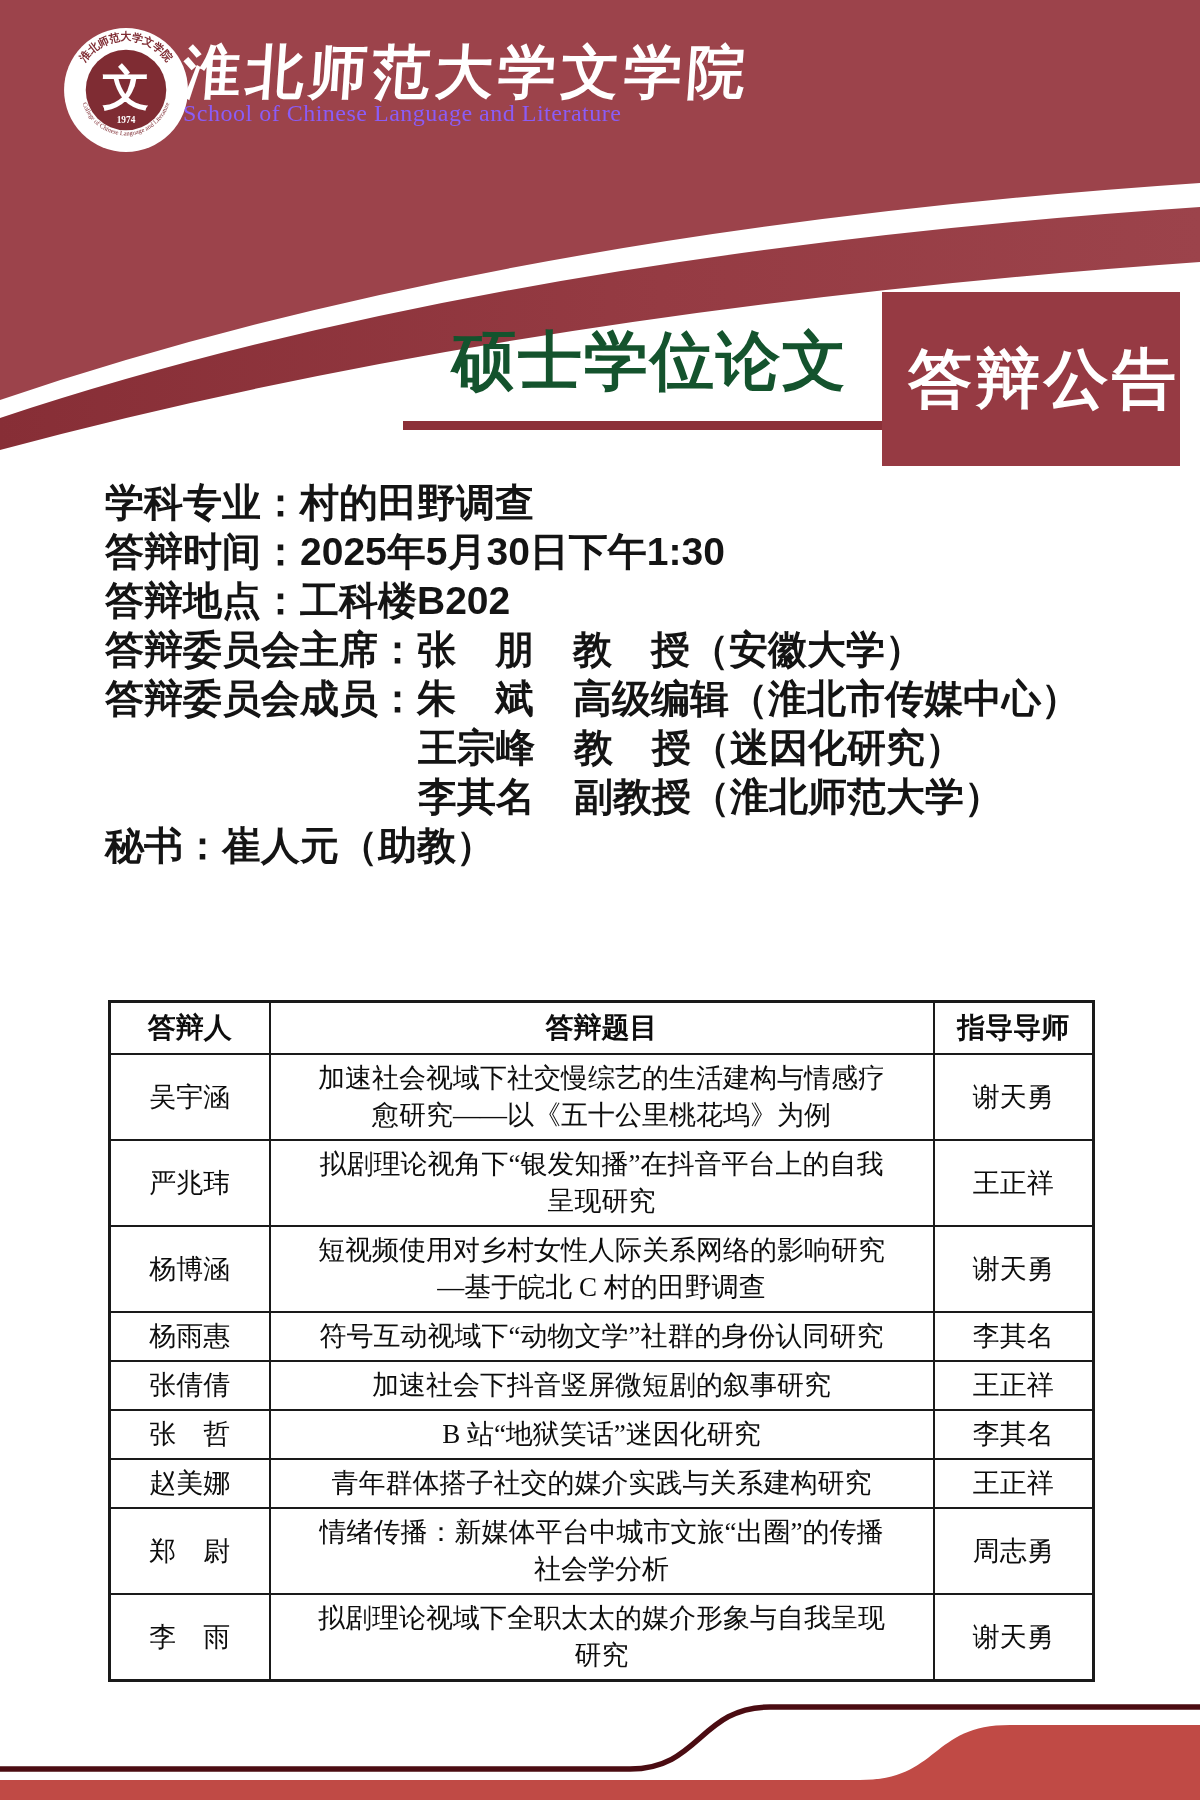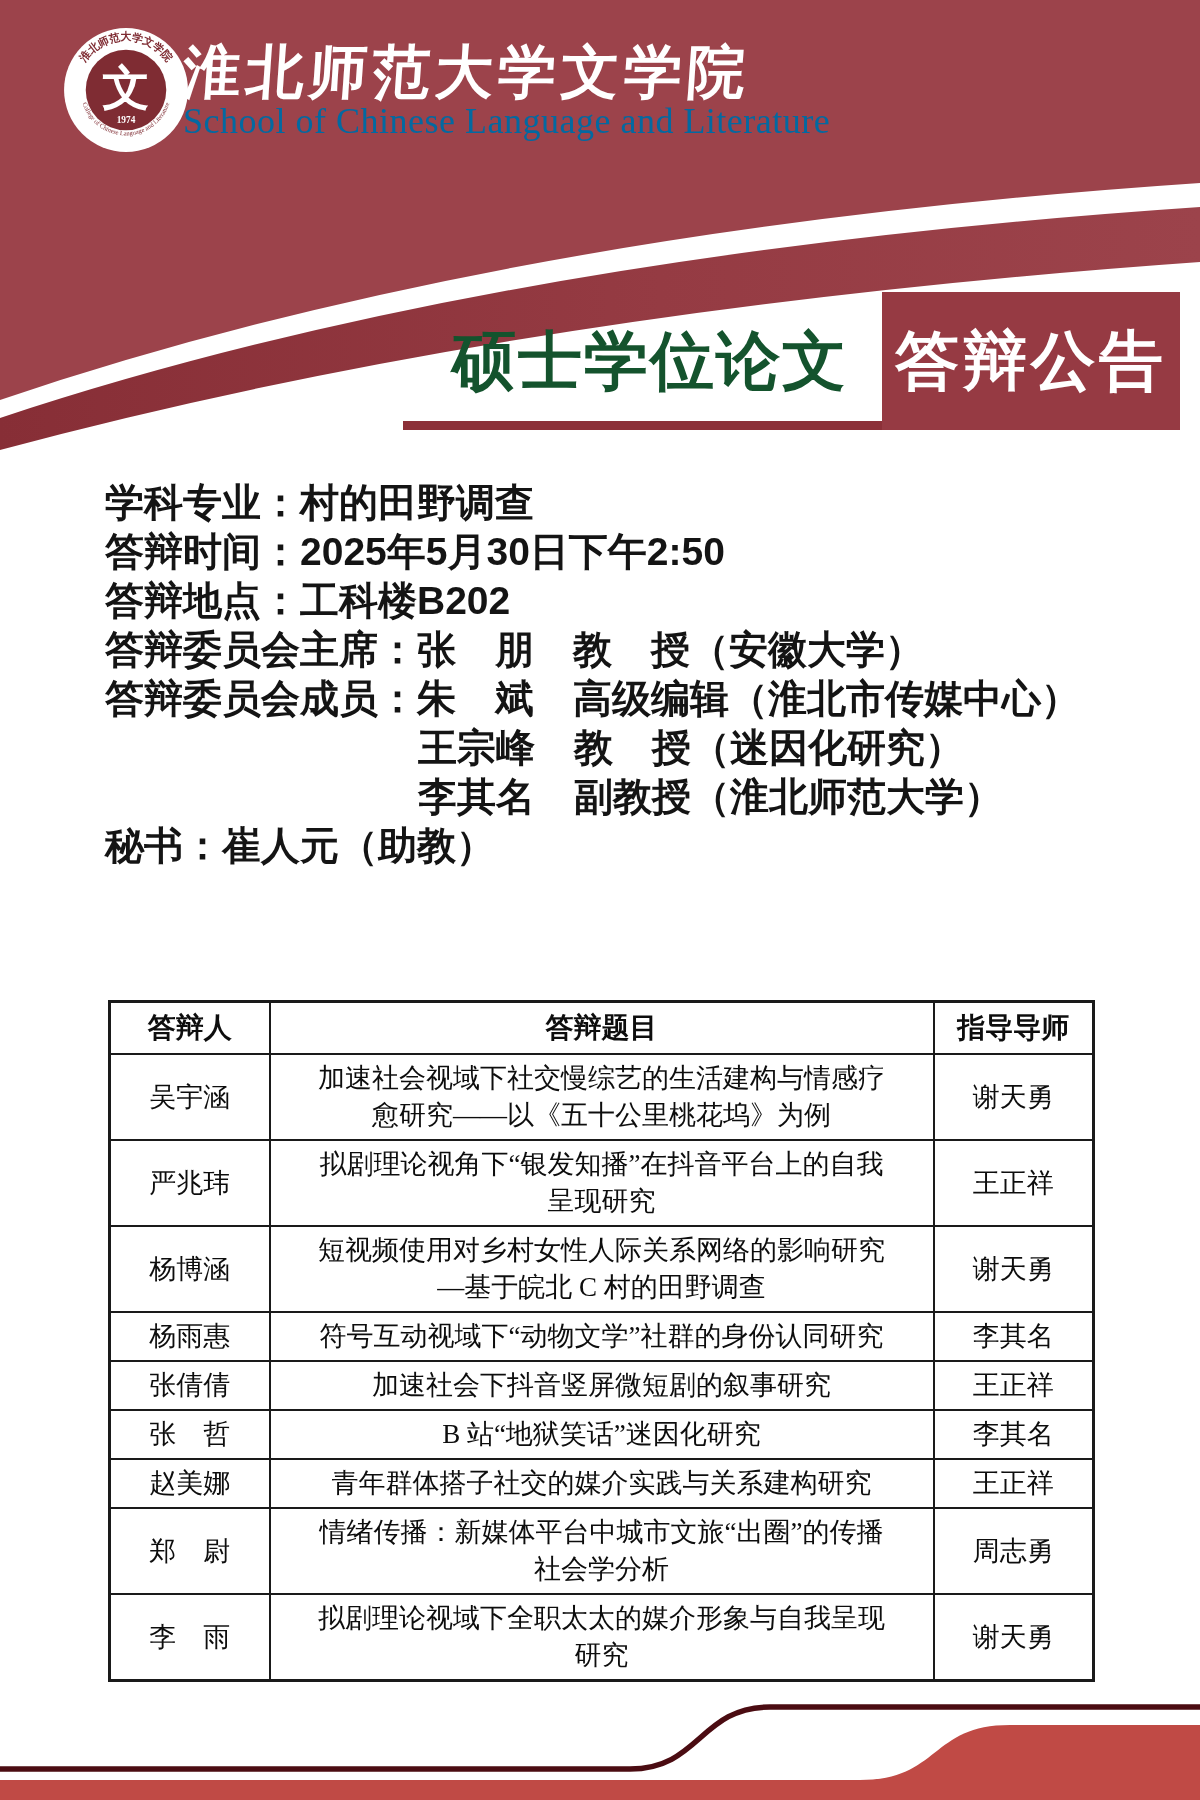--- a/index.html
+++ b/index.html
@@ -5,26 +5,26 @@
   html,body{margin:0;padding:0;}
   body{width:1200px;height:1800px;background:#ffffff;font-family:"Liberation Sans",sans-serif;}
   .page{position:relative;width:1200px;height:1800px;overflow:hidden;background:#fff;}
   .abs{position:absolute;}
   
   .hdr-svg{left:0;top:0;}
   .logo{left:62px;top:26px;width:128px;height:128px;}
   .school-cn{left:183px;top:34px;font-family:"Liberation Serif","DejaVu Serif",serif;font-weight:bold;
              font-size:58px;color:#ffffff;letter-spacing:5px;white-space:nowrap;transform:skewX(-4deg);}
   .school-en{left:183px;top:100px;font-family:"Liberation Serif","DejaVu Serif",serif;
-             font-size:36px;color:#0369a1;letter-spacing:.5px;white-space:nowrap;}
+             font-size:24px;color:#8b5cf6;letter-spacing:.5px;white-space:nowrap;}
   
   .title-gold{left:452px;top:292px;height:138px;line-height:138px;font-size:64px;font-weight:bold;
               color:#14532d;letter-spacing:2px;white-space:nowrap;}
-  .title-block{left:882px;top:292px;width:298px;height:138px;background:#963a43;color:#fff;
-               display:flex;align-items:center;justify-content:center;font-size:64px;font-weight:bold;letter-spacing:4px;}
+  .title-block{left:882px;top:292px;width:298px;height:174px;background:#963a43;color:#fff;
+               display:flex;align-items:center;justify-content:flex-end;font-size:64px;font-weight:bold;letter-spacing:4px;}
   .title-underline{left:403px;top:421px;width:479px;height:9px;background:#8c3038;}
   
   .info{left:105px;top:478px;width:1000px;color:#141414;font-weight:bold;font-size:39px;}
   .info-line{height:49px;line-height:49px;white-space:nowrap;}
   .info-line.cont{padding-left:313px;}
   .info-label{letter-spacing:0px;}
   
   .tbl{left:108px;top:1000px;width:984px;border-collapse:collapse;table-layout:fixed;
        font-family:"Liberation Serif","DejaVu Serif",serif;color:#0d0d0d;padding-left:8px;}
   .tbl col.c1{width:160px;} .tbl col.c2{width:664px;} .tbl col.c3{width:160px;}
@@ -72,21 +72,21 @@
   <div class="abs school-en">School of Chinese Language and Literature</div>
 
   <div class="abs title-gold">硕士学位论文</div>
   <div class="abs title-block">
     <span>答辩公告</span>
   </div>
   <div class="abs title-underline"></div>
 
   <div class="abs info">
     <div class="info-line"><span class="info-label">学科专业：</span><span>村的田野调查</span></div>
-    <div class="info-line"><span class="info-label">答辩时间：</span><span>2025年5月30日下午2:50</span></div>
+    <div class="info-line"><span class="info-label">答辩时间：</span><span>2025年5月30日下午1:30</span></div>
     <div class="info-line"><span class="info-label">答辩地点：</span><span>工科楼B202</span></div>
     <div class="info-line"><span class="info-label">答辩委员会主席：</span><span>张　朋　教　授（安徽大学）</span></div>
     <div class="info-line"><span class="info-label">答辩委员会成员：</span><span>朱　斌　高级编辑（淮北市传媒中心）</span></div>
     <div class="info-line cont"><span>王宗峰　教　授（迷因化研究）</span></div>
     <div class="info-line cont"><span>李其名　副教授（淮北师范大学）</span></div>
     <div class="info-line"><span class="info-label">秘书：</span><span>崔人元（助教）</span></div>
   </div>
 
   <table class="abs tbl">
     <colgroup>

